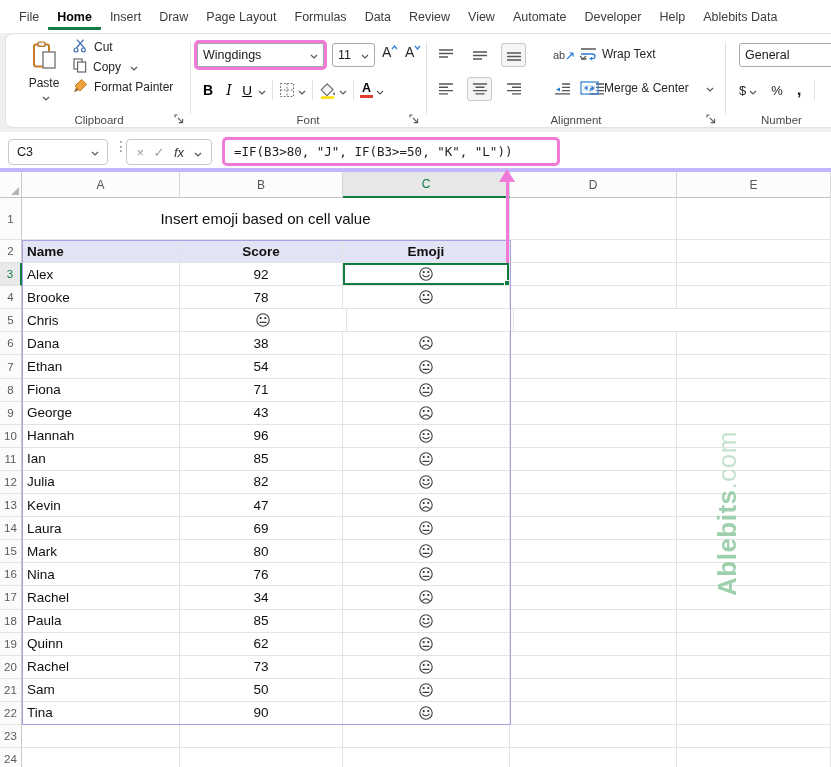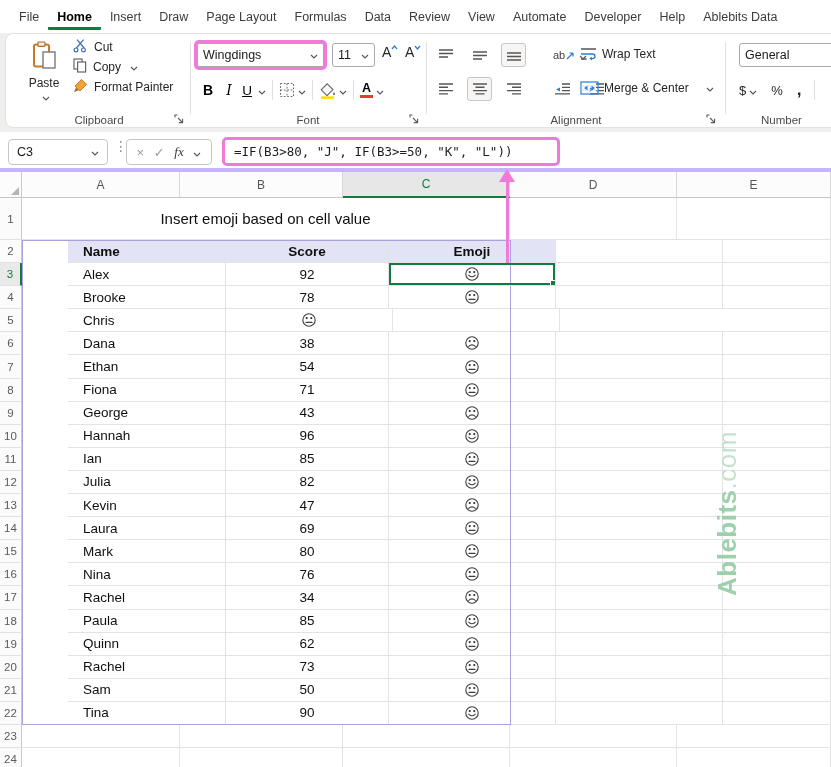--- a/index.html
+++ b/index.html
@@ -58,21 +58,21 @@
   
   .formula-bar { position:absolute; left:0; top:132px; width:831px; height:40px; background:#fff;
     border-bottom:4px solid #c4b5fd; }
   .name-box { position:absolute; left:8px; top:7px; width:100px; height:26px; border:1px solid #C8C6C4;
     border-radius:4px; display:flex; align-items:center; justify-content:space-between; padding:0 8px; font-size:12.5px; color:#1a1a1a; }
   .dots { position:absolute; left:114px; top:6px; font-size:14px; color:#909090; }
   .fx-group { position:absolute; left:126px; top:7px; width:86px; height:26px; border:1px solid #C8C6C4;
     border-radius:4px; display:flex; align-items:center; justify-content:space-evenly; }
   .fx-x { color:#9a9a9a; font-size:13px; }
   .fx-check { color:#9a9a9a; font-size:13px; }
-  .fx-fx { font-family:Liberation Serif, serif; font-style:italic; font-size:13px; color:#3a3a3a; }
+  .fx-fx { font-family:Liberation Sans, sans-serif; font-style:italic; font-size:13px; color:#3a3a3a; }
   .formula-highlight { position:absolute; left:222px; top:5px; width:338px; height:29px;
     border:3px solid #F07AD8; border-radius:5px; display:flex; align-items:center; padding-left:9px;
     font-family:"DejaVu Sans Mono",monospace; font-size:12.5px; color:#1e1e1e; background:#fff; white-space:pre; }
 
   
   .sheet { position:absolute; left:0; top:172px; width:831px; height:595px; background:#fff; }
   .col-headers { display:flex; height:26px; }
   .corner { width:22px; border-right:1px solid #C9C9C9; border-bottom:1px solid #C5C5C5; background:#FCFCFC; position:relative; }
   .corner-tri { position:absolute; right:2px; bottom:2px; width:0; height:0;
     border-left:8px solid transparent; border-bottom:8px solid #B5B5B5; }
@@ -82,21 +82,21 @@
   .wA{width:158px;} .wB{width:163px;} .wC{width:167px;} .wD{width:167px;} .wE{flex:1;}
   .row { display:flex; height:23.1px; }
   .row-title { height:42px; }
   .row-h { width:22px; background:#FBFBFB; color:#5a5a5a; font-size:11.5px; display:flex; align-items:center;
     justify-content:center; border-right:1px solid #C9C9C9; border-bottom:1px solid #E2E2E2; }
   .row-h.rh-sel { background:#E9E9E9; color:#0E7C42; border-right:2px solid #107C41; }
   .cell { border-right:1px solid #E3E3E3; border-bottom:1px solid #E3E3E3; font-size:13.5px; color:#0f0f0f;
     display:flex; align-items:center; overflow:hidden; }
   .merged-title { width:488px; justify-content:center; font-weight:400; font-size:15px; }
   .hdr-cell { background:#E3E3F6; font-weight:700; }
-  .cell-name { padding-left:15px;margin-left:46px; }
+  .cell-name { padding-left:5px; }
   .cell-center { justify-content:center; }
   .sel { box-shadow:inset 0 0 0 2px #107C41; position:relative; z-index:4; }
   .sel::after { content:''; position:absolute; right:-2px; bottom:-2px; width:5px; height:5px;
     background:#107C41; border:1px solid #fff; z-index:5; }
   .range-border { position:absolute; left:22px; top:68px; width:489px; height:485.2px;
     border:1px solid #ADA0E2; pointer-events:none; z-index:3; }
 
   
   .arrow-line { position:absolute; left:506px; top:181px; width:3px; height:82px; background:#F07AD8; z-index:6; }
   .arrow-head { position:absolute; left:499px; top:169px; width:0; height:0;

